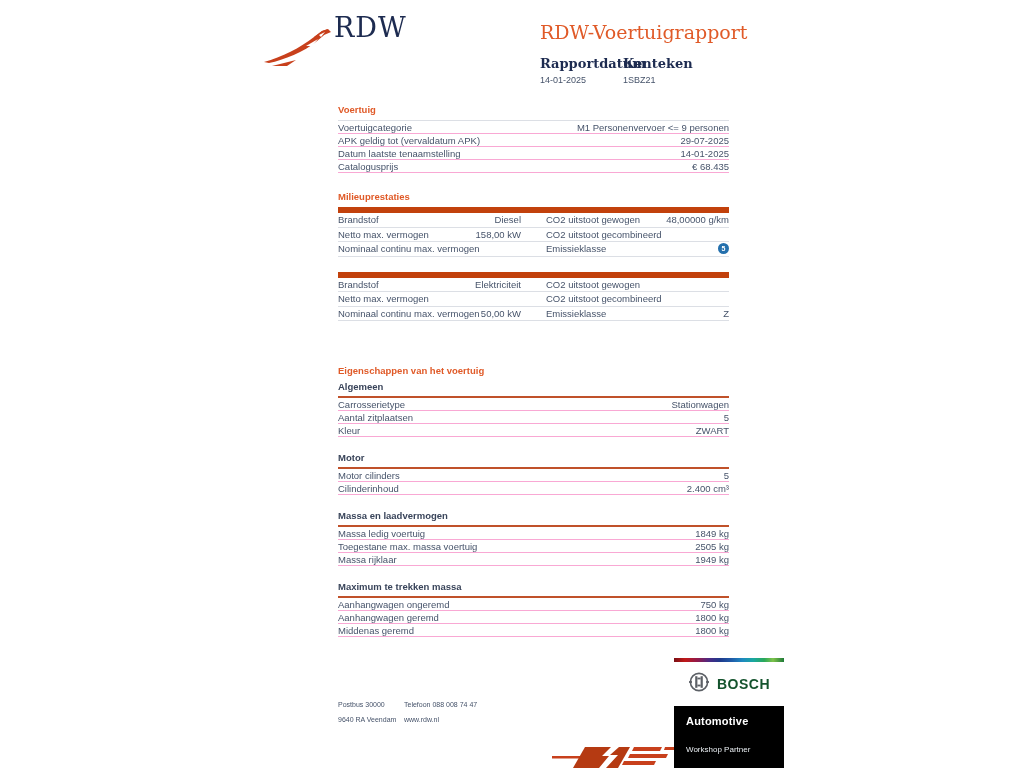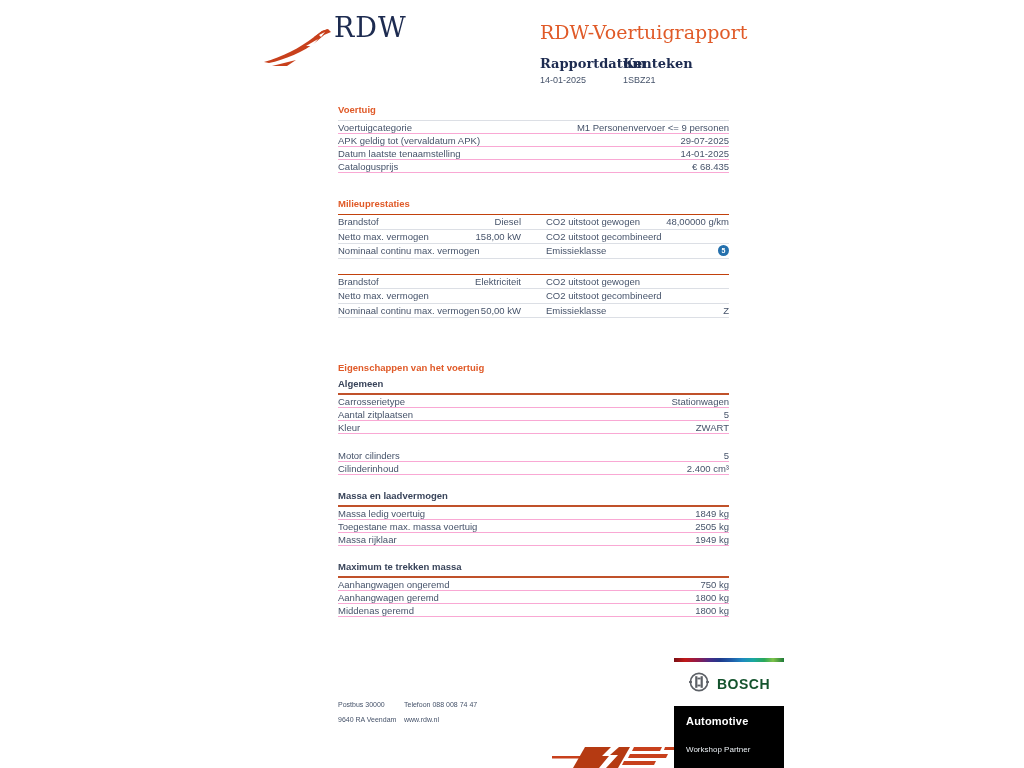--- a/index.html
+++ b/index.html
@@ -26,29 +26,29 @@
   .sub-title { color:#39445a; font-weight:bold; font-size:9.5px; padding-bottom:4px;
     border-bottom:2px solid #c0512a; }
 
   .tbl { border-top:1px solid #dcdfe5; }
   .tbl .row { display:flex; justify-content:space-between; align-items:center;
     height:13px; border-bottom:1px solid #f9a8d4; font-size:9.5px; }
   .tbl .lab { white-space:nowrap; }
   .tbl .val { text-align:right; white-space:nowrap; }
 
   
-  .tbl4 { border-top:1px solid #c2410c; }
+  .tbl4 { border-top:6px solid #c2410c; }
   .tbl4 .row4 { display:flex; align-items:center; height:14.5px;
     border-bottom:1px solid #dcdfe5; font-size:9.5px; }
   .pair1 { width:183px; display:flex; justify-content:space-between; align-items:center; }
   .pair2 { margin-left:25px; flex:1; display:flex; justify-content:space-between; align-items:center; }
   .badge { width:11px; height:11px; border-radius:50%; background:#2470ad; color:#fff;
     font-size:7px; font-weight:bold; display:flex; align-items:center; justify-content:center; }
 
-  .mt-milieu { margin-top:25px; }
+  .mt-milieu { margin-top:18px; }
   .mt-block2 { margin-top:15px; }
   .mt-eigen  { margin-top:44px; }
   .mt-sub    { margin-top:15px; }
   .mt-first-sub { margin-top:4px; }
 
   
   .footer { position:absolute; left:338px; top:701px; display:grid;
     grid-template-columns:66px auto; row-gap:8px; font-size:7px; color:#46536a; }
   .footer a { color:#46536a; text-decoration:none; }
 
@@ -201,20 +201,21 @@
           </div>
           <div class="row">
             <span class="lab">Kleur</span>
             <span class="val">ZWART</span>
           </div>
         </div>
       </div>
     </div>
 
     <div class="mt-sub">
+      <div class="sub-title">Motor</div>
       <div class="tbl" style="border-top:none;">
         <div class="row">
           <span class="lab">Motor cilinders</span>
           <span class="val">5</span>
         </div>
         <div class="row">
           <span class="lab">Cilinderinhoud</span>
           <span class="val">2.400 cm³</span>
         </div>
       </div>

